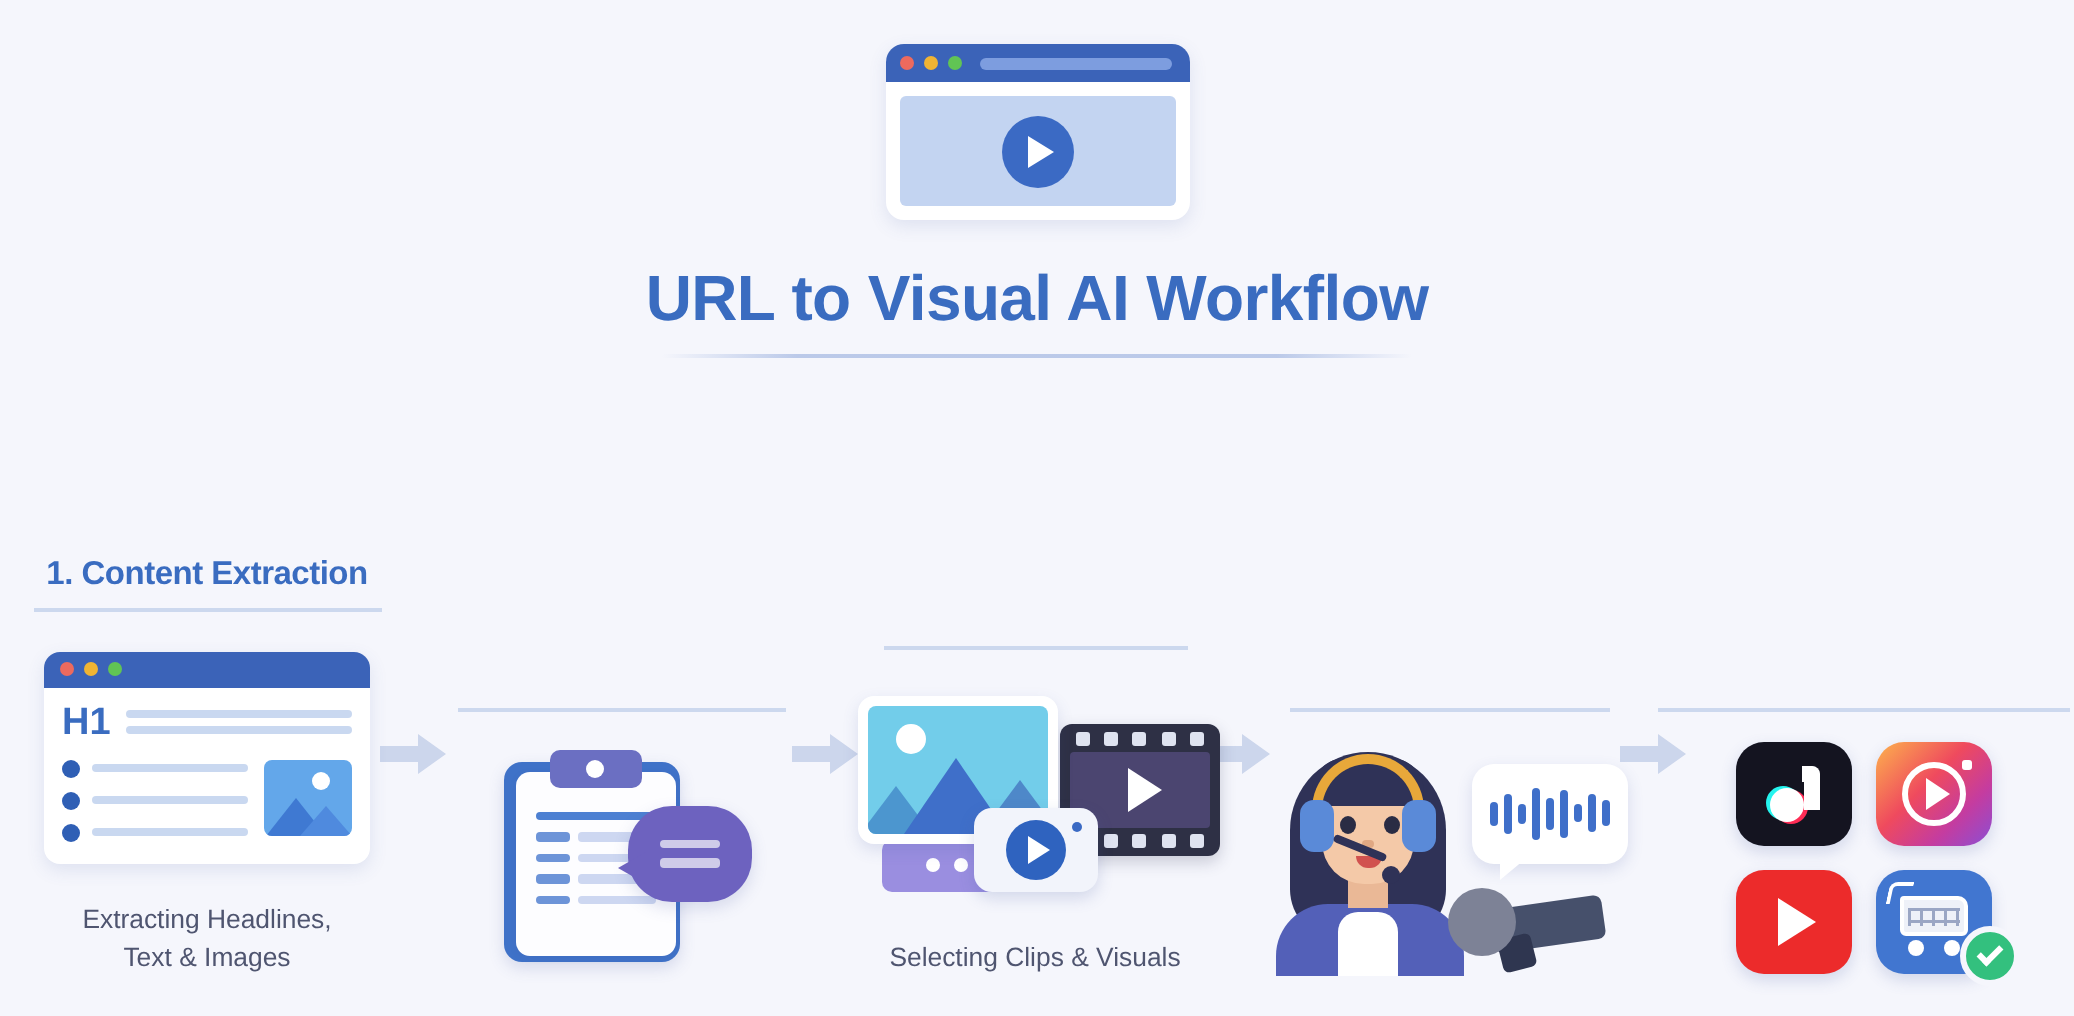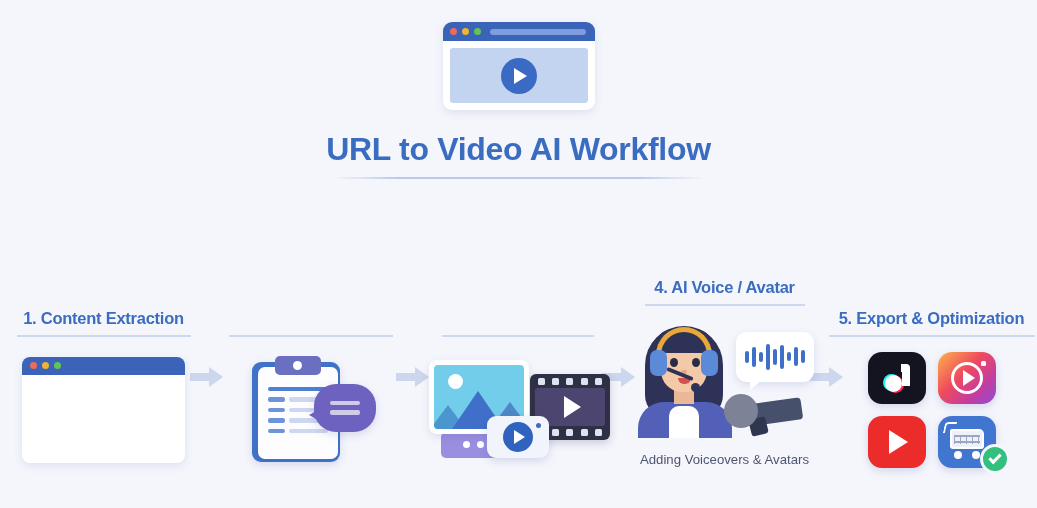--- a/index.html
+++ b/index.html
@@ -392,21 +392,21 @@
     </div>
     <div class="browser-body">
       <div class="video-area">
         <span class="play-circle">
           <span class="play-tri"></span>
         </span>
       </div>
     </div>
   </div>
 
-  <div class="main-title">URL to Video AI Workflow</div>
+  <div class="main-title">URL to Visual AI Workflow</div>
   <div class="title-rule"></div>
 </div>
 
 <div class="arrow" style="left:190px">
   <svg width="34" height="22" viewBox="0 0 34 22">
       <path d="M0 7h19V1l14 10-14 10v-6H0z" fill="#ccd6ec"></path>
     </svg>
 </div>
 <div class="arrow" style="left:396px">
   <svg width="34" height="22" viewBox="0 0 34 22">
@@ -429,21 +429,55 @@
   <div class="step">
     <div class="step-title">1. Content Extraction</div>
     <div class="step-rule" style="width:174px"></div>
     <div class="art">
       <div class="s1">
         <div class="s1-bar">
           <span class="dot dot-red"></span>
           <span class="dot dot-amber"></span>
           <span class="dot dot-green"></span>
         </div>
+        <div class="s1-body">
+          <div class="s1-head">
+            <span class="h1-text">H1</span>
+            <span class="h1-lines">
+                <i></i>
+                <i></i>
+              </span>
+          </div>
+          <div class="s1-lower">
+            <div class="s1-list">
+              <div class="s1-li">
+                  <span class="s1-bullet"></span>
+                  <i></i>
+                </div>
+              <div class="s1-li">
+                  <span class="s1-bullet"></span>
+                  <i></i>
+                </div>
+              <div class="s1-li">
+                  <span class="s1-bullet"></span>
+                  <i></i>
+                </div>
+            </div>
+            <div class="s1-img">
+              <span class="s1-sun"></span>
+                <span class="s1-mtn1"></span>
+                <span class="s1-mtn2"></span>
+            </div>
+          </div>
+        </div>
       </div>
+    </div>
+    <div class="step-caption">
+      <div>Extracting Headlines,</div>
+      <div>Text &amp; Images</div>
     </div>
   </div>
 
   <div class="step">
     <div class="step-rule" style="width:164px"></div>
     <div class="art">
       <div class="s2">
         <div class="s2-board"></div>
         <div class="s2-paper">
           <div class="s2-row full">
@@ -512,24 +546,26 @@
           </div>
         </div>
         <div class="s3-cam">
           <span class="s3-cam-dot"></span>
           <span class="s3-cam-circle">
               <span class="s3-cam-tri"></span>
             </span>
         </div>
       </div>
     </div>
+    <div class="step-caption">
+      <div>Selecting Clips &amp; Visuals</div>
+    </div>
   </div>
 
   <div class="step">
-    <div class="step-title">4. AI Voice / Avatar</div>
     <div class="step-rule" style="width:160px"></div>
     <div class="art">
       <div class="s4">
         <div class="s4-person">
           <span class="s4-hair-back"></span>
           <span class="s4-body"></span>
           <span class="s4-shirt"></span>
           <span class="s4-neck"></span>
           <span class="s4-face"></span>
           <span class="s4-fringe"></span>
@@ -555,27 +591,23 @@
             <i style="height:13px"></i>
           <span class="s4-bub-tail"></span>
         </div>
         <div class="s4-mic">
           <span class="s4-mic-body"></span>
           <span class="s4-mic-stand"></span>
           <span class="s4-mic-head"></span>
         </div>
       </div>
     </div>
-    <div class="step-caption">
-      <div>Adding Voiceovers &amp; Avatars</div>
-    </div>
   </div>
 
   <div class="step">
-    <div class="step-title">5. Export &amp; Optimization</div>
     <div class="step-rule" style="width:206px"></div>
     <div class="art">
       <div class="s5">
         <div class="tile tile-tiktok">
           <span class="tt">
             <span class="tt-c cyan"></span>
             <span class="tt-c pink"></span>
             <span class="tt-c white"></span>
             <span class="tt-stem"></span>
           </span>

